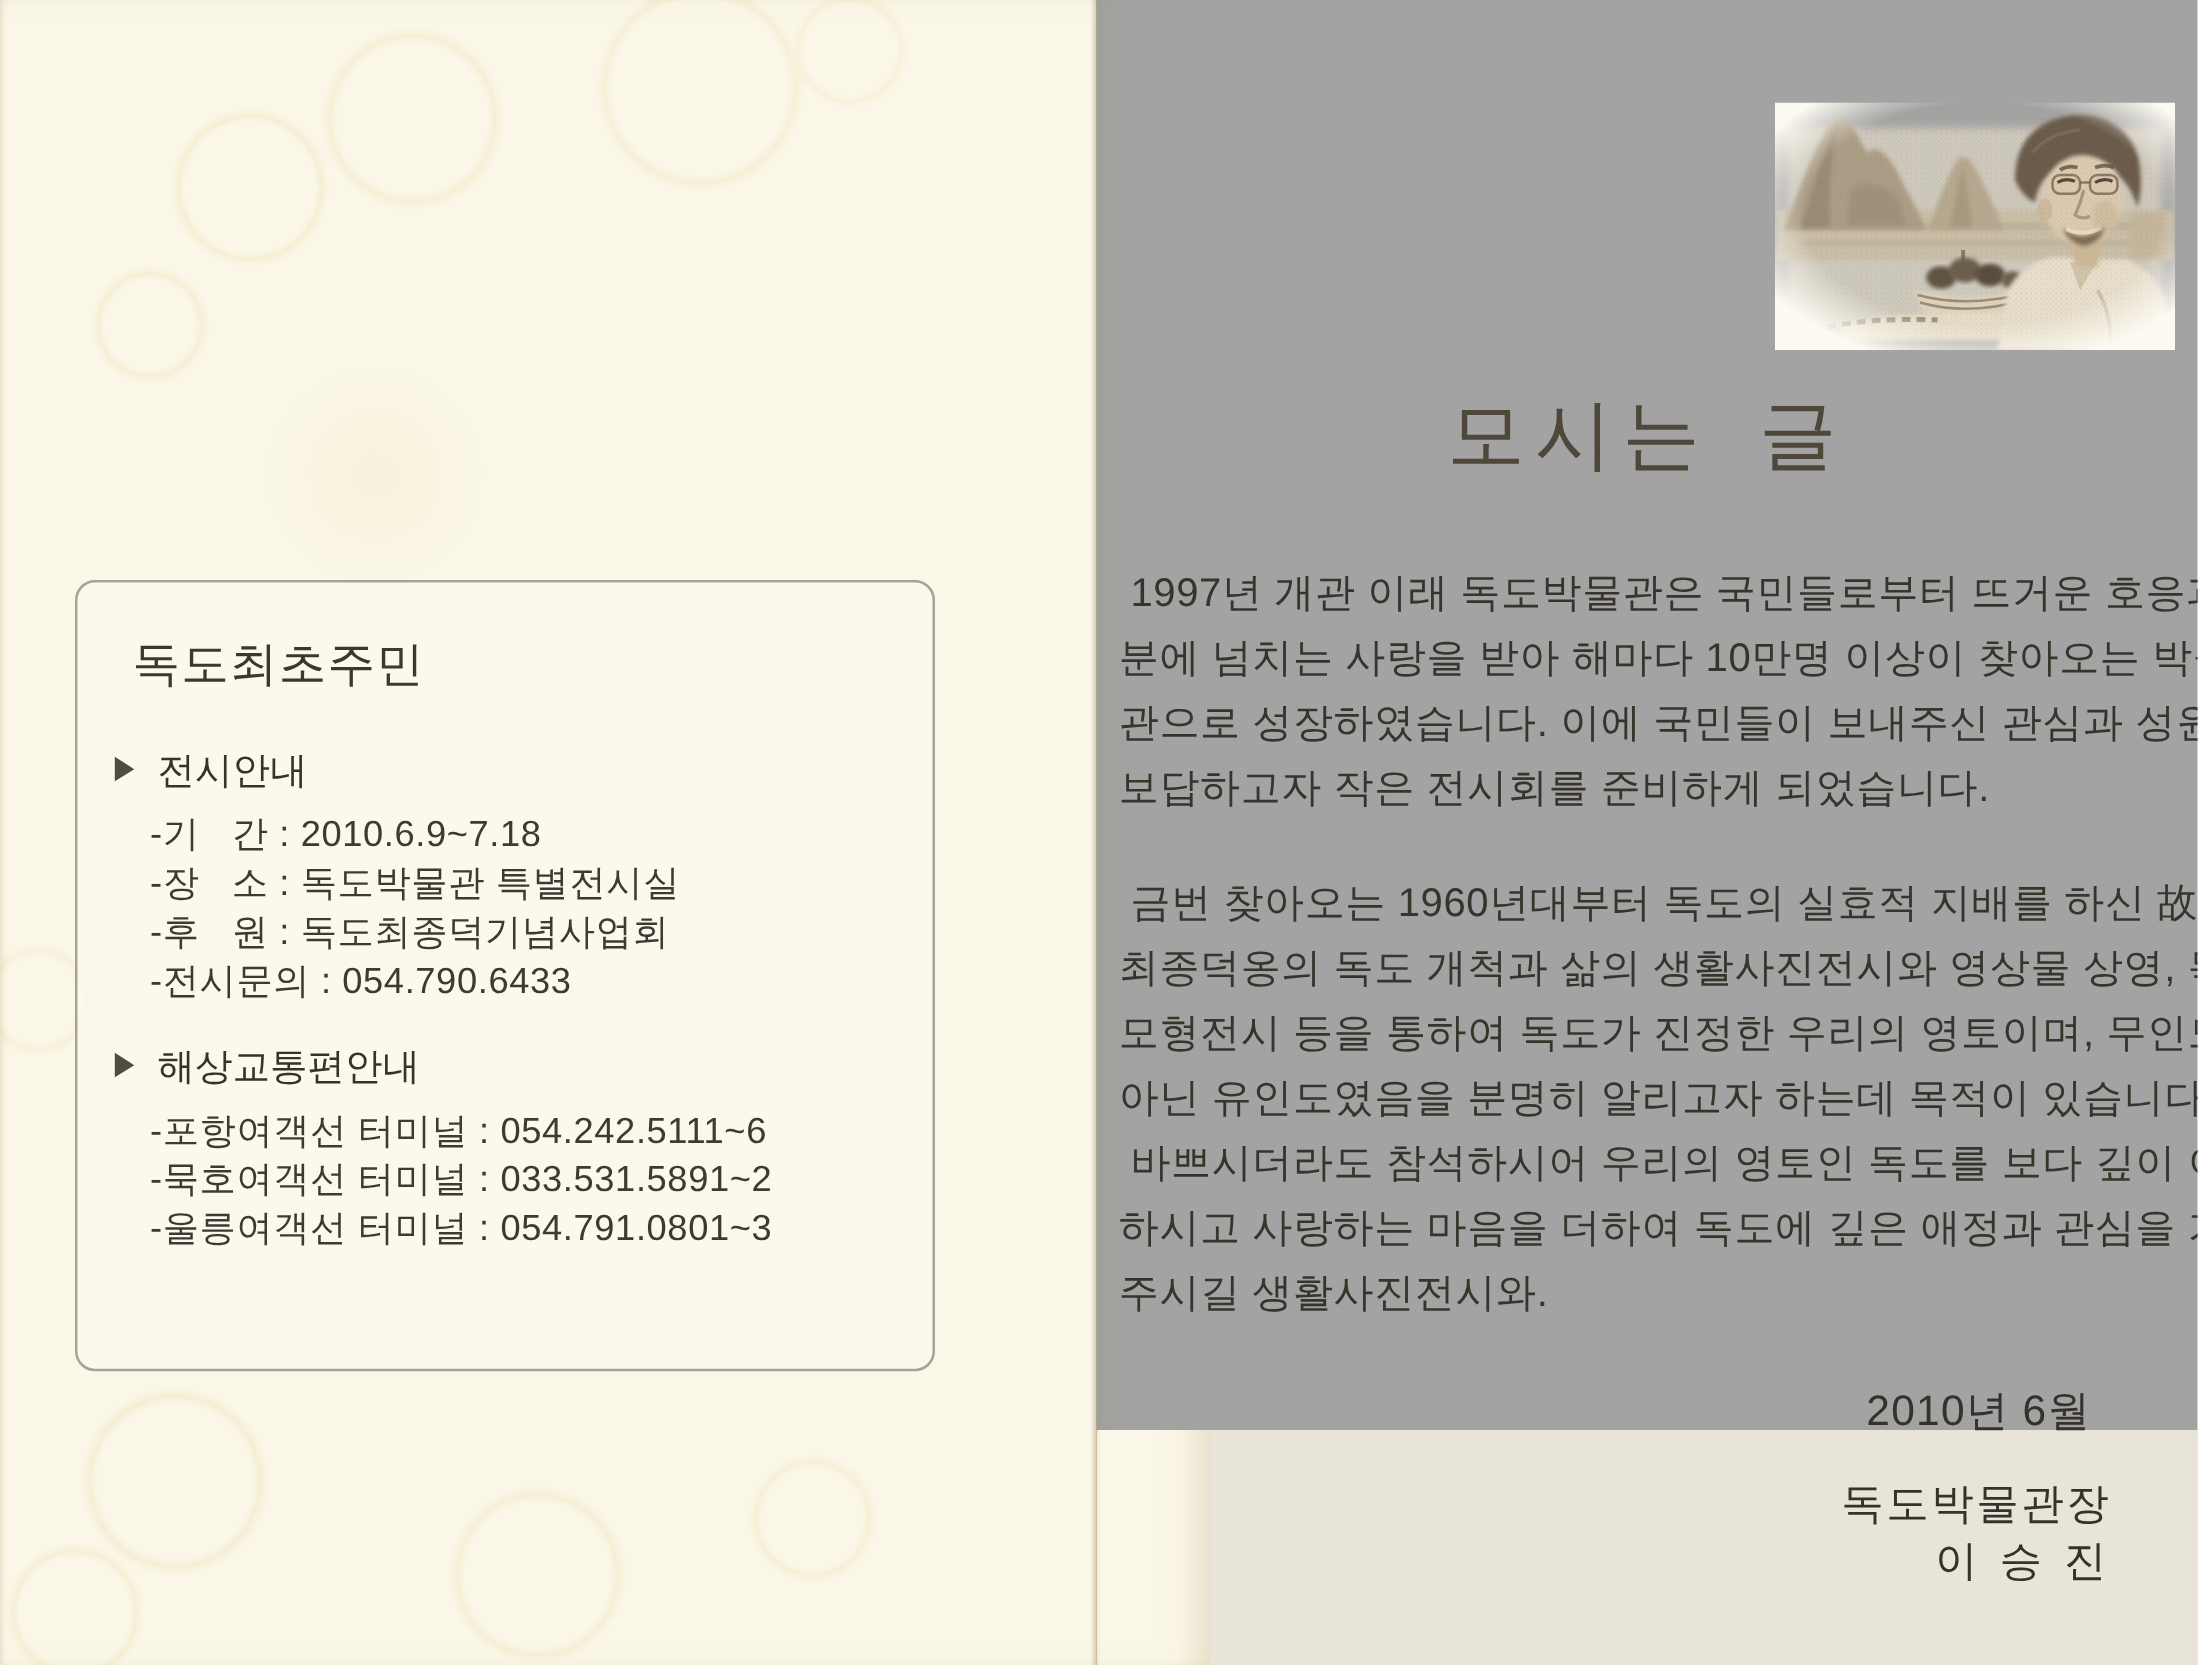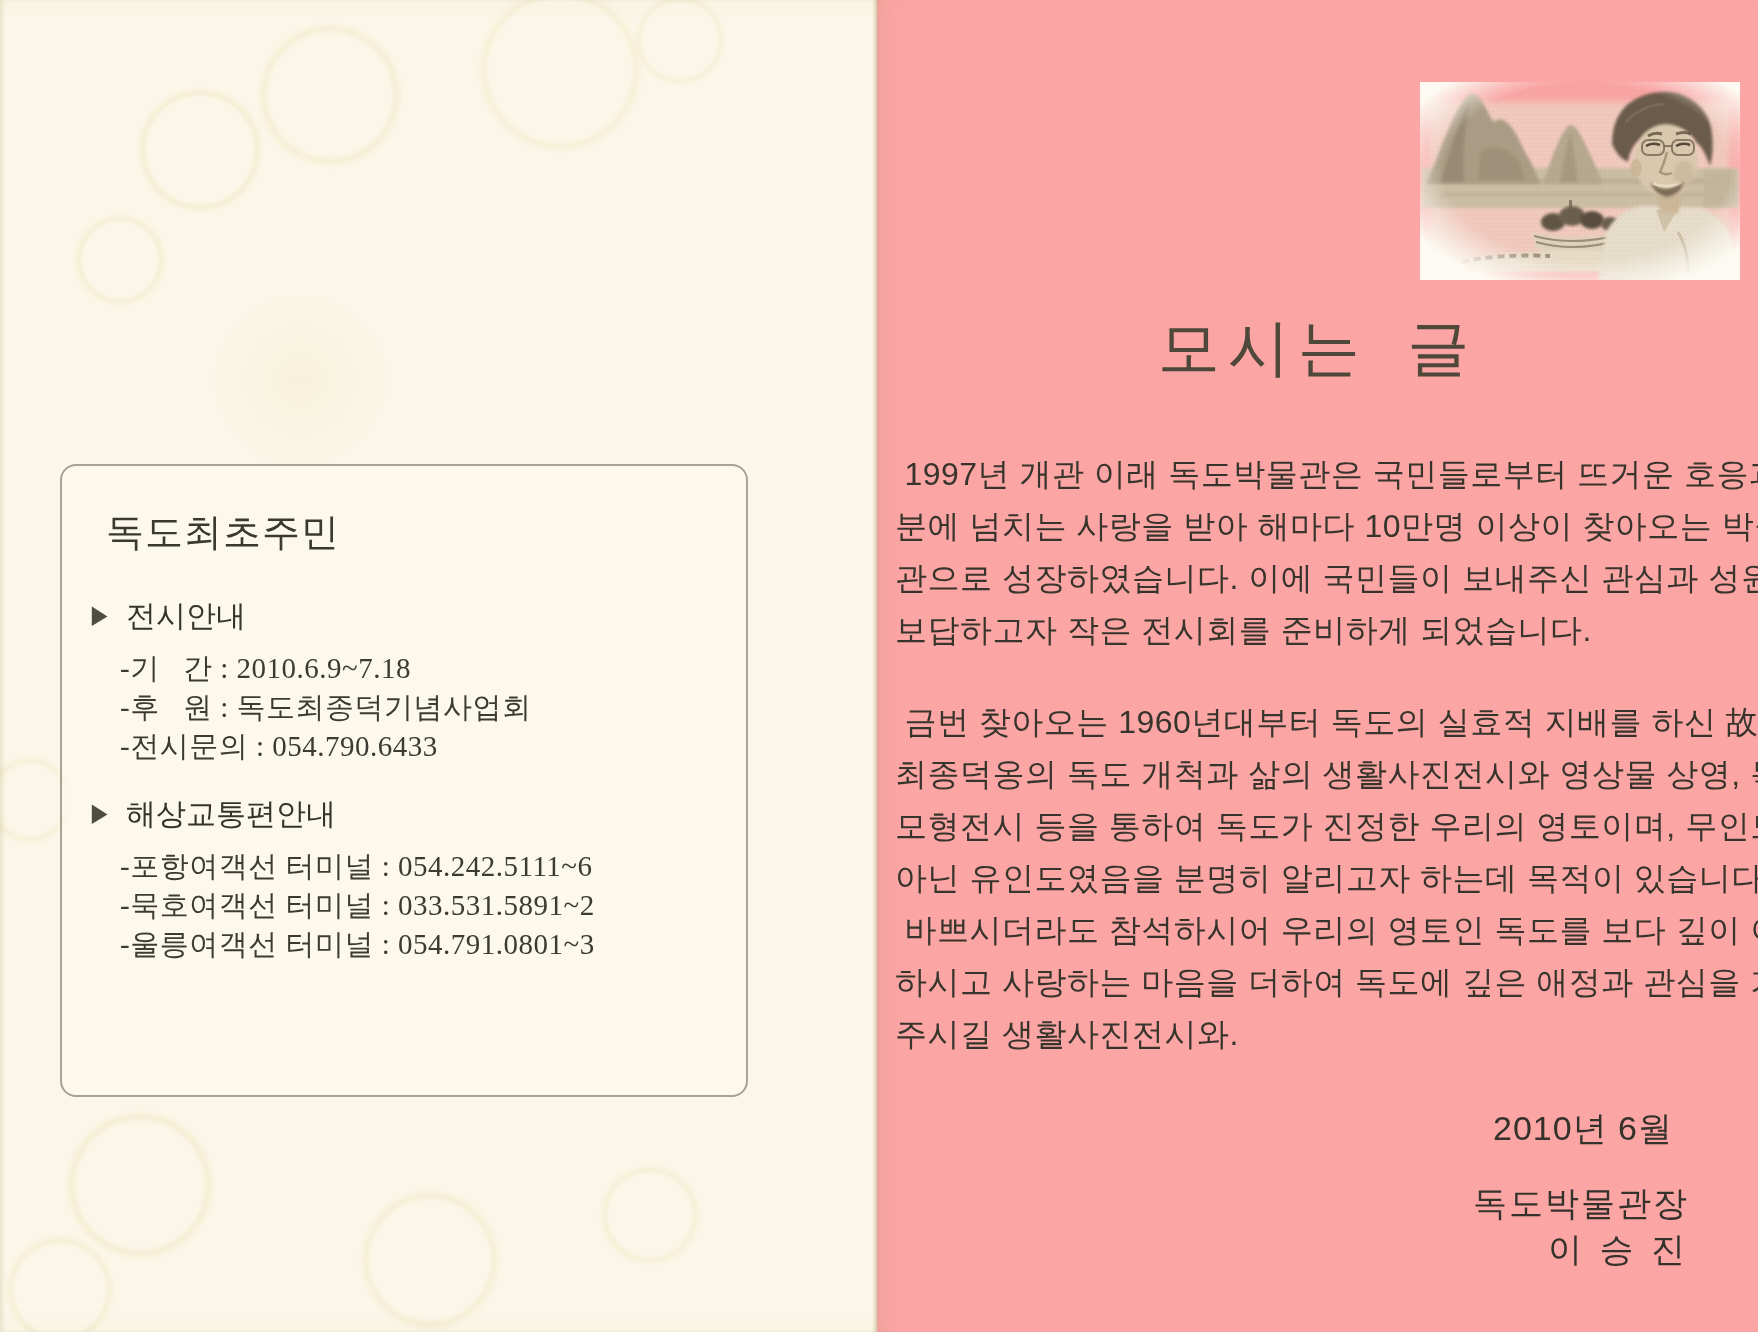--- a/index.html
+++ b/index.html
@@ -27,25 +27,25 @@
   .info-box{position:absolute;left:60px;top:464px;width:688px;height:633px;box-sizing:border-box;
     border:2px solid #a7a395;border-radius:16px;background:rgba(253,250,238,.6);
     padding:30px 24px 0 44px;}
   .box-title{margin:8px 0 0 0;font-family:"Liberation Serif",serif;font-weight:500;
     font-size:38px;line-height:56px;letter-spacing:1px;color:#3b382f;}
   .sections{margin-top:36px;margin-left:-18px;}
   .section{margin-top:0;}
   .section + .section{margin-top:28px;}
   .sec-head{font-size:30px;color:#35332b;display:flex;align-items:center;}
   .tri{font-size:24px;color:#4f4c40;margin-right:14px;line-height:1;}
-  .items{margin:12px 0 0 32px;font-family:Liberation Serif, serif;}
+  .items{margin:12px 0 0 32px;}
   .item{font-size:29px;line-height:39px;color:#3c3a32;white-space:pre;letter-spacing:.5px;}
   
-  .page-right{position:absolute;left:877px;top:0;width:881px;height:1332px;
-    background:#fca5a5;
+  .page-right{position:absolute;left:877px;top:0;width:881px;height:1144px;
+    background:#a3a3a3;
     box-shadow:inset 16px 0 26px -18px rgba(160,140,90,.28);}
   .photo{position:absolute;left:543px;top:82px;width:320px;height:198px;}
   .invite-title{position:absolute;left:0;top:306px;width:100%;margin:0;text-align:center;
     font-family:"Liberation Serif",serif;font-weight:500;font-size:62px;color:#4e483a;
     letter-spacing:8px;word-spacing:16px;}
   .body{position:absolute;left:18px;top:448px;width:812px;}
   .para{margin:0;}
   .para + .para{margin-top:0;}
   .para:first-child{margin-bottom:40px;}
   .line{font-size:32px;line-height:52px;color:#37342c;white-space:pre;letter-spacing:.5px;}
@@ -65,20 +65,21 @@
         <span>독도최초주민</span><br>
       </h1>
       <div class="sections">
           <div class="section">
             <div class="sec-head">
               <span class="tri">▶</span>
               <span>전시안내</span>
             </div>
             <div class="items">
               <div class="item">-기   간 : 2010.6.9~7.18</div>
+              <div class="item">-장   소 : 독도박물관 특별전시실</div>
               <div class="item">-후   원 : 독도최종덕기념사업회</div>
               <div class="item">-전시문의 : 054.790.6433</div>
             </div>
           </div>
           <div class="section">
             <div class="sec-head">
               <span class="tri">▶</span>
               <span>해상교통편안내</span>
             </div>
             <div class="items">

